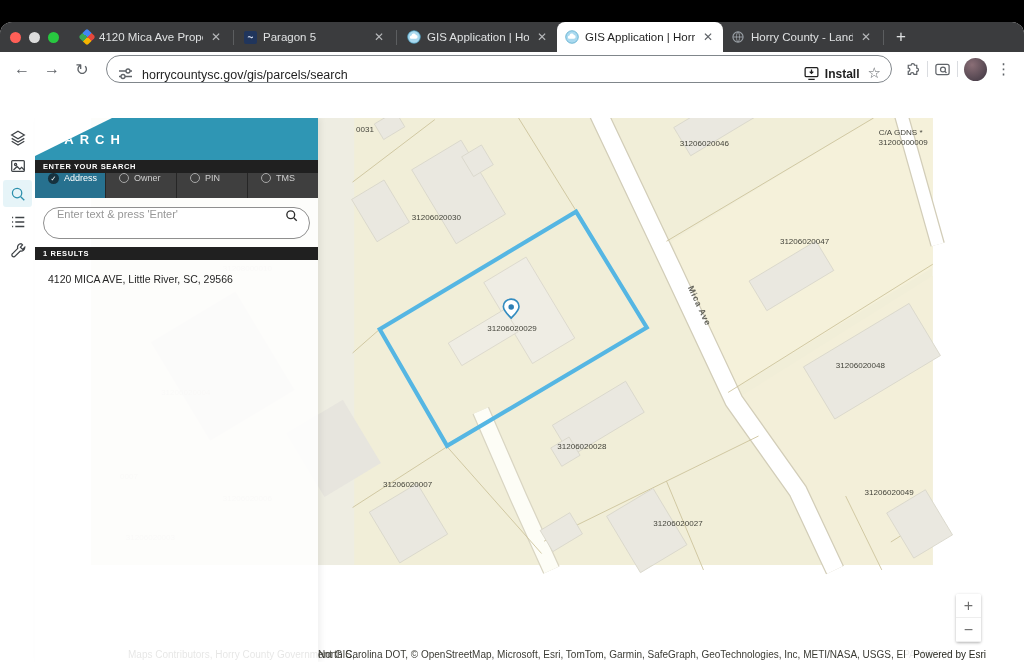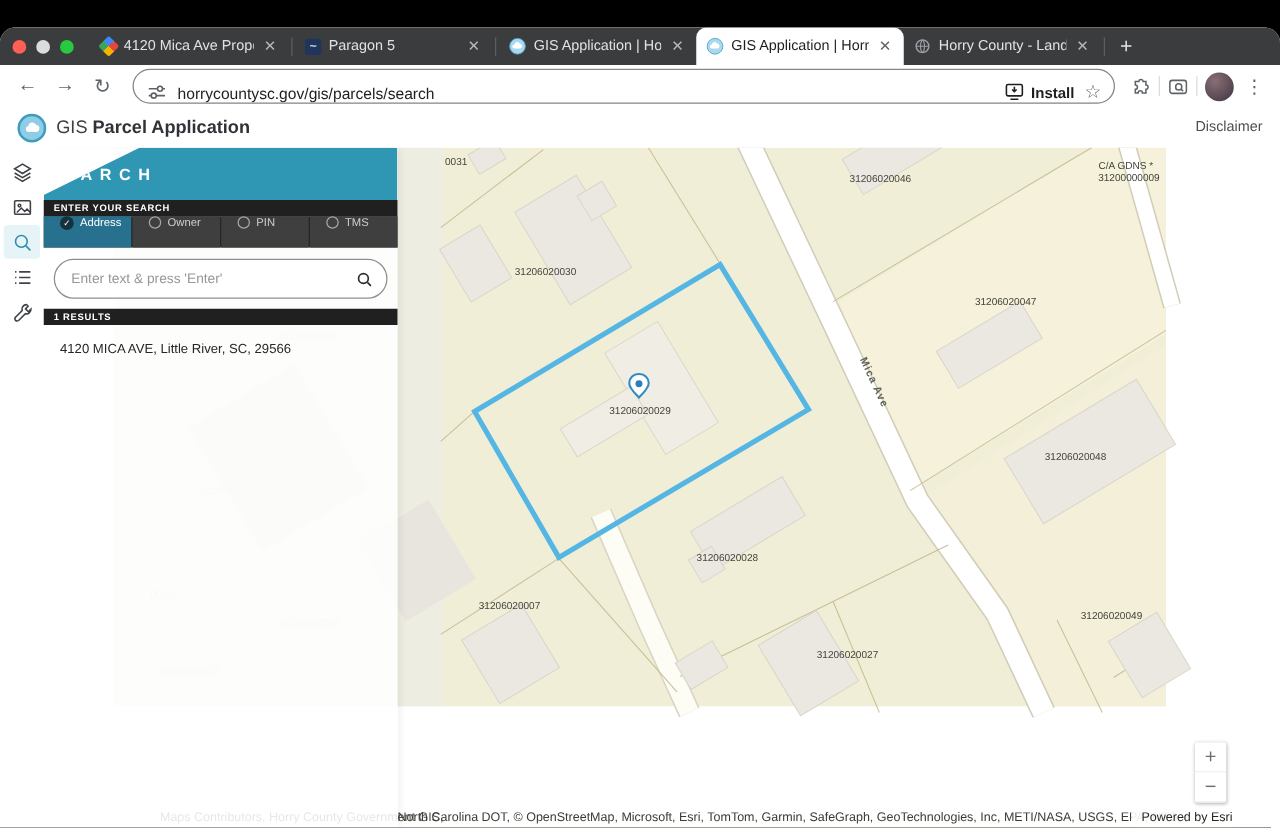--- a/index.html
+++ b/index.html
@@ -68,21 +68,21 @@
   .panel{position:absolute;left:35px;top:0;bottom:0;width:283px;background:rgba(255,255,255,.86);box-shadow:3px 0 6px rgba(0,0,0,.06)}
   .banner{height:42px;background:#2f96b4;clip-path:polygon(77px 0,100% 0,100% 100%,0 100%,0 38px);display:flex;align-items:center;justify-content:flex-start;padding-right:14px}
   .banner span{color:#fff;font-size:13px;font-weight:bold;letter-spacing:6px}
   .darkbar{height:13px;background:#202020;color:#fff;font-size:7.5px;font-weight:bold;letter-spacing:.6px;line-height:13px;padding-left:8px}
   .stabs{display:grid;grid-template-columns:1fr 1fr 1fr 1fr;gap:1px;background:#262626;height:25px}
   .stab{background:#3f3f3f;color:#cfcfcf;font-size:9px;display:flex;align-items:flex-start;gap:5px;padding-left:13px}
   .stab.selected{background:#27718f;color:#fff}
   .chk{width:11px;height:11px;border-radius:50%;background:#16323f;color:#fff;font-size:7px;display:inline-flex;align-items:center;justify-content:center;flex:none}
   .rad{width:8px;height:8px;border-radius:50%;border:1.5px solid #a8a8a8;flex:none}
   .searchrow{padding:9px 8px 8px}
-  .searchbox{height:30px;border:1.4px solid #8f8f8f;border-radius:16px;background:#fff;display:flex;align-items:center;padding:0 10px 0 13px}
+  .searchbox{height:30px;border:1.4px solid #8f8f8f;border-radius:16px;background:#fff;display:flex;padding:0 10px 0 13px}
   .searchbox .ph{flex:1;font-size:11px;color:#979797}
   .resultrow{padding:13px 0 0 13px;font-size:10.5px;color:#262626}
 </style>
 </head>
 <body>
 
 <div class="window">
 
   <div class="tabstrip">
     <div class="lights">
@@ -169,29 +169,20 @@
         <rect x="2" y="3.5" width="14" height="11" rx="2"></rect>
         <circle cx="9.5" cy="9" r="2.6"></circle>
           <line x1="11.4" y1="10.9" x2="13.2" y2="12.7"></line>
       </g>
     </svg>
     <span class="tb-sep"></span>
     <span class="avatar"></span>
     <span class="kebab">⋮</span>
   </div>
 
-  <div class="appheader">
-    <span class="applogo">
-      <svg width="15" height="15" viewBox="0 0 20 20">
-          <path d="M6 14a3.2 3.2 0 0 1 .3-6.3 4.3 4.3 0 0 1 8.3-1 3.4 3.4 0 0 1-.6 7.3Z" fill="#fff"></path>
-        </svg>
-    </span>
-    <span class="apptitle"><span>GIS</span> <b>Parcel Application</b></span>
-    <span class="disclaimer">Disclaimer</span>
-  </div>
 
   <div class="content">
     <svg class="mapsvg" width="1024" height="544" viewBox="0 118 1024 662">
 
       <rect x="0" y="118" width="1024" height="544" fill="#f1eed8"></rect>
       <polygon points="706,268 952,118 1024,118 1024,300 775,452" fill="#f5f1da"></polygon>
       <polygon points="782,462 1024,310 1024,662 905,662 860,572" fill="#f3efd9"></polygon>
       <rect x="0" y="118" width="320" height="544" fill="#eeede2"></rect>
 
       <g transform="rotate(-31 160 420)">

